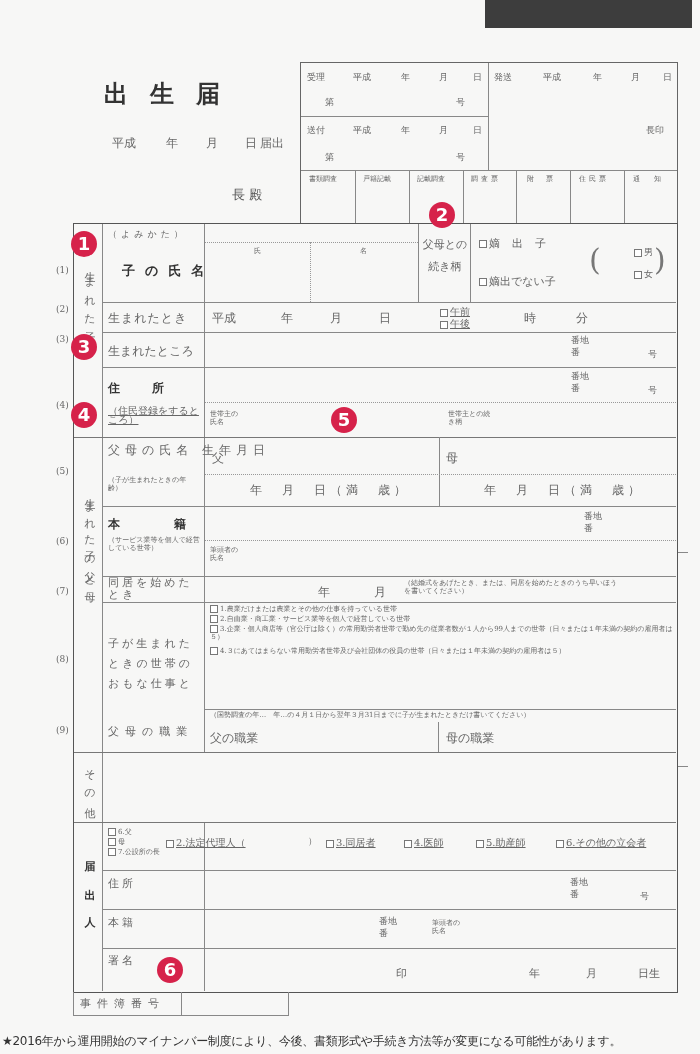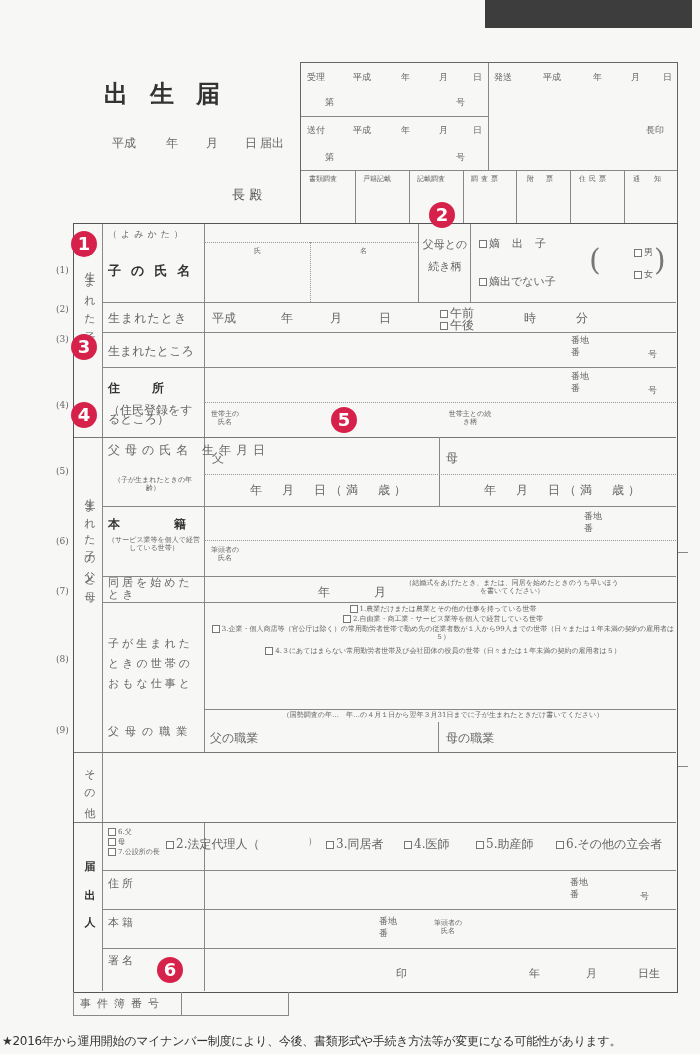--- a/index.html
+++ b/index.html
@@ -10,22 +10,22 @@
   .title { left: 104px; top: 78px; font-size: 24px; font-weight: bold; color: #333; letter-spacing: 22px; font-family: "DejaVu Sans", sans-serif; }
   .date-line { top: 135px; font-size: 12px; color: #666; }
   .dono { top: 186px; font-size: 13px; color: #555; }
   .box { border: 1px solid #777; }
   .hline { position: absolute; height: 0; border-top: 1px solid #888; }
   .vline { position: absolute; width: 0; border-left: 1px solid #888; }
   .dline { position: absolute; height: 0; border-top: 1px dotted #999; }
   .dvline { position: absolute; width: 0; border-left: 1px dotted #999; }
   .t { position: absolute; white-space: nowrap; color: #666; }
   .t9 { font-size: 9px; }
-  .t8 { font-size: 12px; }
-  .t7 { font-size: 7px; line-height: 8px; text-align: center; }
+  .t8 { font-size: 10px; text-decoration: underline; }
+  .t7 { font-size: 7px; line-height: 8px; }
   .t11 { font-size: 11px; }
   .t12 { font-size: 12px; text-align: center; }
   .t13 { font-size: 13px; }
   .b { font-weight: bold; color: #333; }
   .vert { writing-mode: vertical-rl; text-orientation: upright; letter-spacing: 6px; }
   .badge { position: absolute; width: 26px; height: 26px; border-radius: 50%; background: #d6224a; color: #fff; font-family: "DejaVu Sans", sans-serif; font-weight: bold; font-size: 18px; text-align: center; line-height: 26px; }
   .cb { display: inline-block; width: 8px; height: 8px; border: 1px solid #777; vertical-align: middle; margin-right: 2px; background: #fff; }
   .footnote { left: 2px; top: 1033px; font-size: 12px; color: #333; font-family: "DejaVu Sans", sans-serif; white-space: nowrap; letter-spacing: -0.3px; }
   .paren { position: absolute; font-size: 30px; color: #777; font-weight: lighter; }
 </style>
@@ -86,21 +86,21 @@
 </div>
 
 <div class="abs" style="left:73px; top:223px; width:605px; height:770px; border:1.5px solid #555;">
 
   <div class="vline" style="left:28px; top:0; height:767px;"></div>
 
   <div class="vline" style="left:130px; top:0; height:528px;"></div>
   <div class="vline" style="left:130px; top:598px; height:169px;"></div>
 
   <span class="t t9" style="left:34px; top:4px; letter-spacing:4px">（よみかた）</span>
-  <span class="t t13 b" style="left:34px; top:38px; letter-spacing:10px">子の氏名</span>
+  <span class="t t13 b" style="left:48px; top:38px; letter-spacing:10px">子の氏名</span>
   <div class="dline" style="left:131px; top:18px; width:213px;"></div>
   <div class="dvline" style="left:236px; top:18px; height:60px;"></div>
   <span class="t t7" style="left:180px; top:23px">氏</span>
   <span class="t t7" style="left:286px; top:23px">名</span>
   <div class="vline" style="left:344px; top:0; height:78px;"></div>
   <div class="vline" style="left:396px; top:0; height:78px;"></div>
   <span class="t t11" style="left:348px; top:10px; width:46px; white-space:normal; text-align:center; line-height:22px">父母との続き柄</span>
   <div class="t t11" style="left:405px; top:12px"><span class="cb"></span><span style="letter-spacing:12px">嫡出子</span></div>
   <div class="t t11" style="left:405px; top:50px"><span class="cb"></span><span>嫡出でない子</span></div>
   <span class="paren" style="left:515px; top:18px">(</span>

